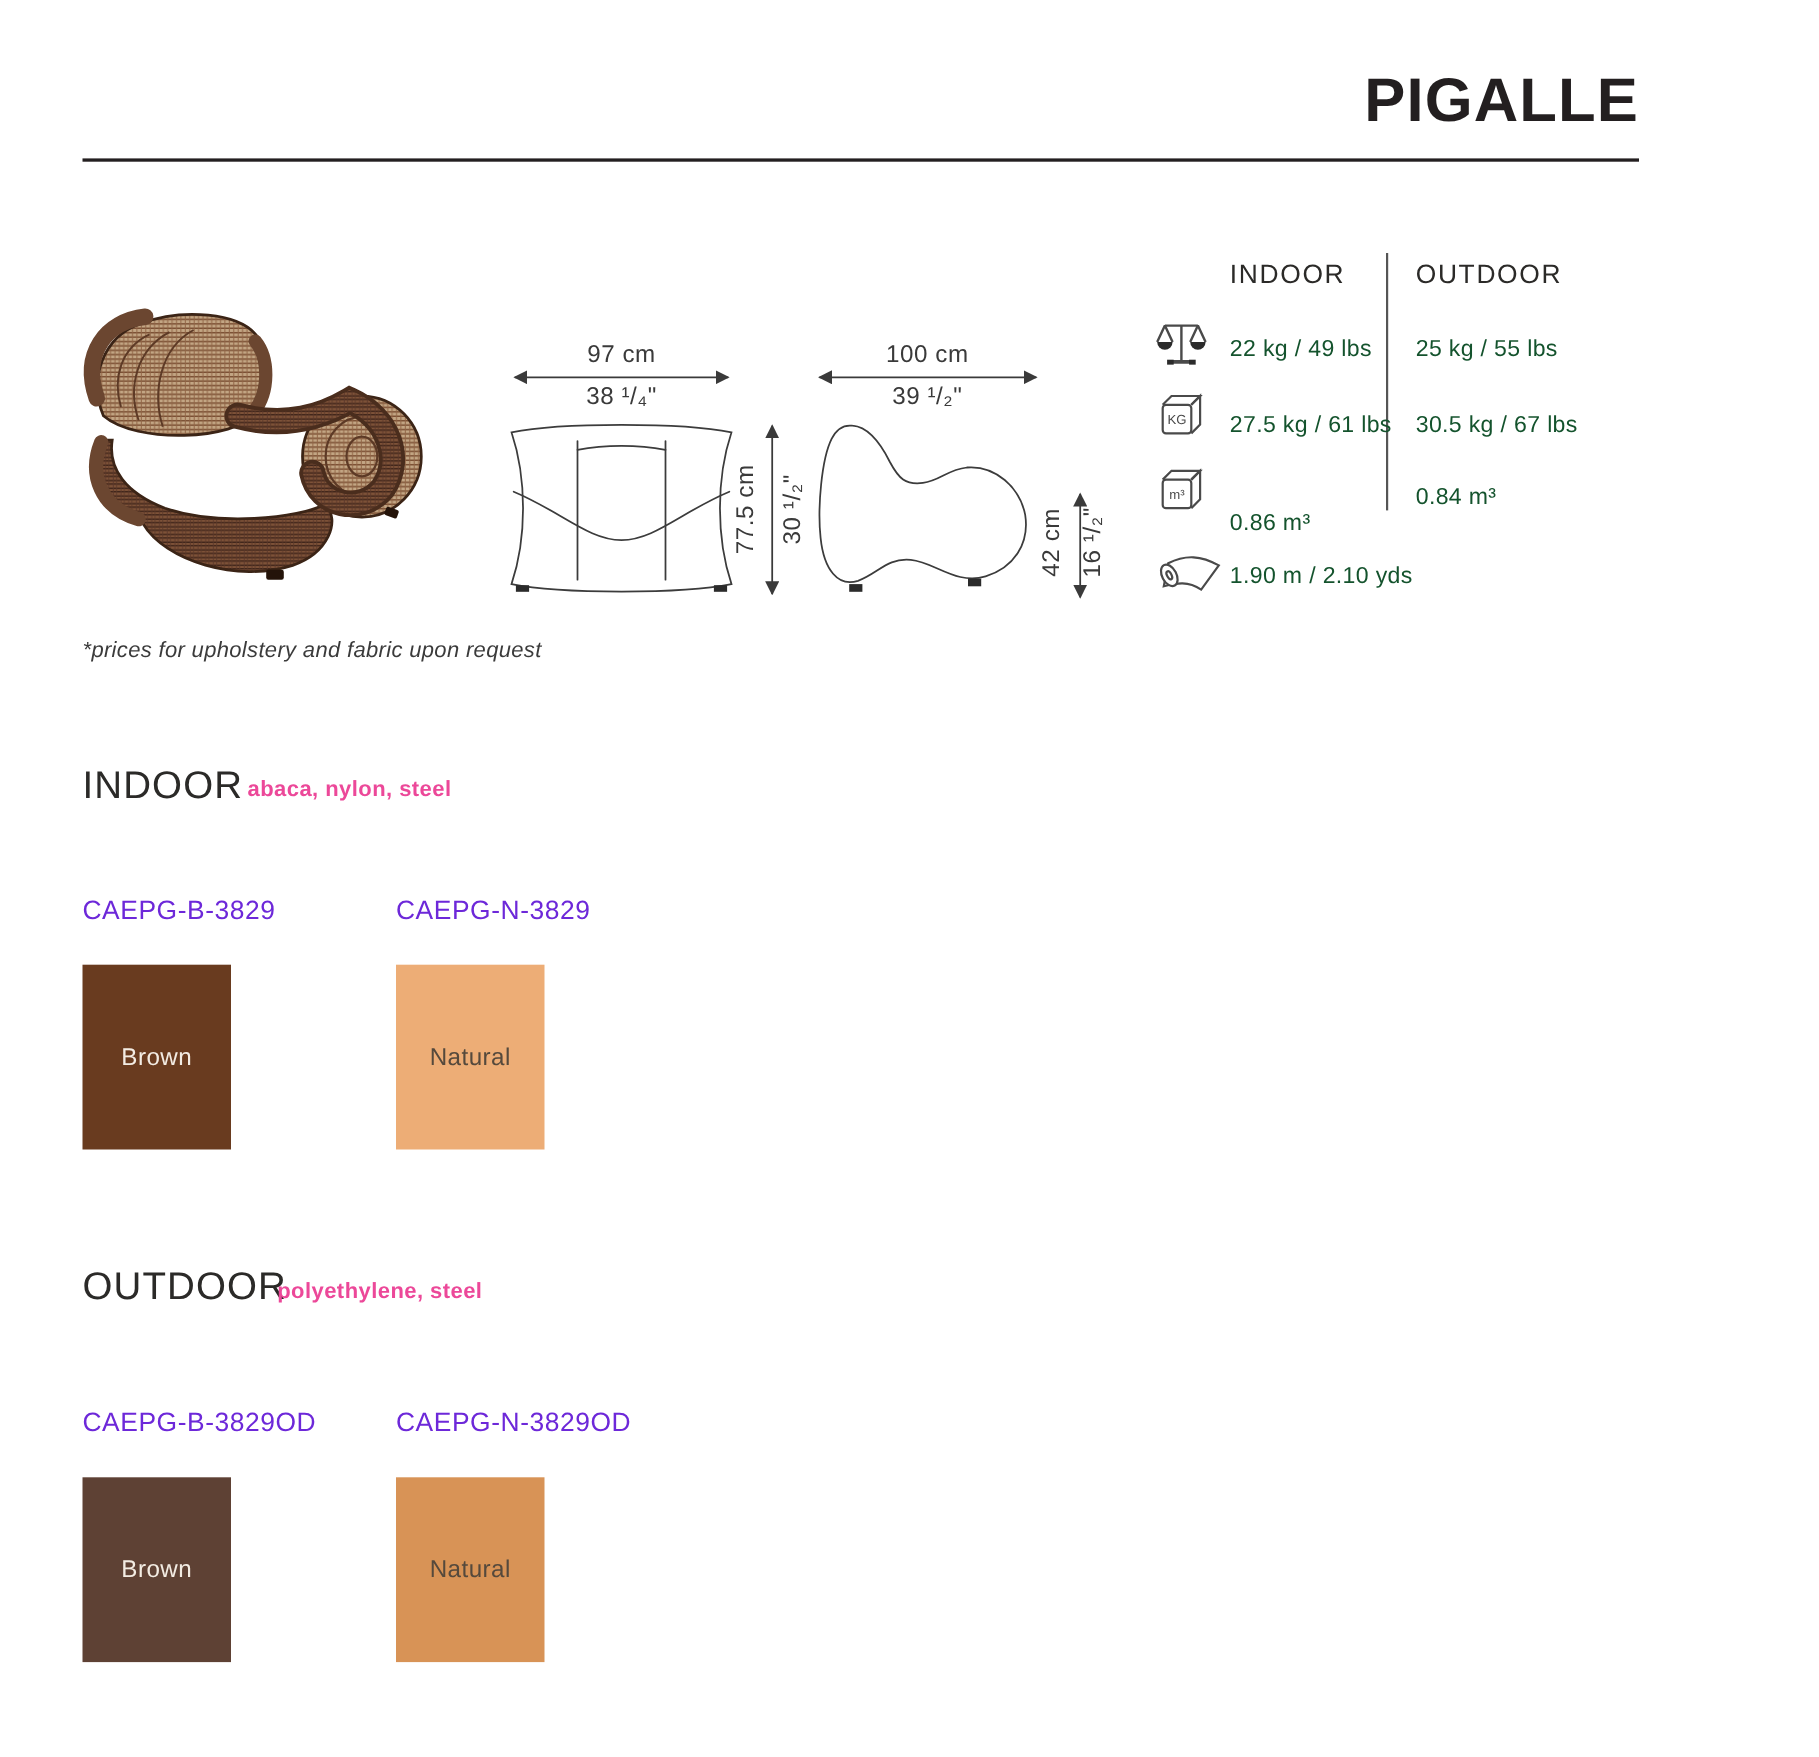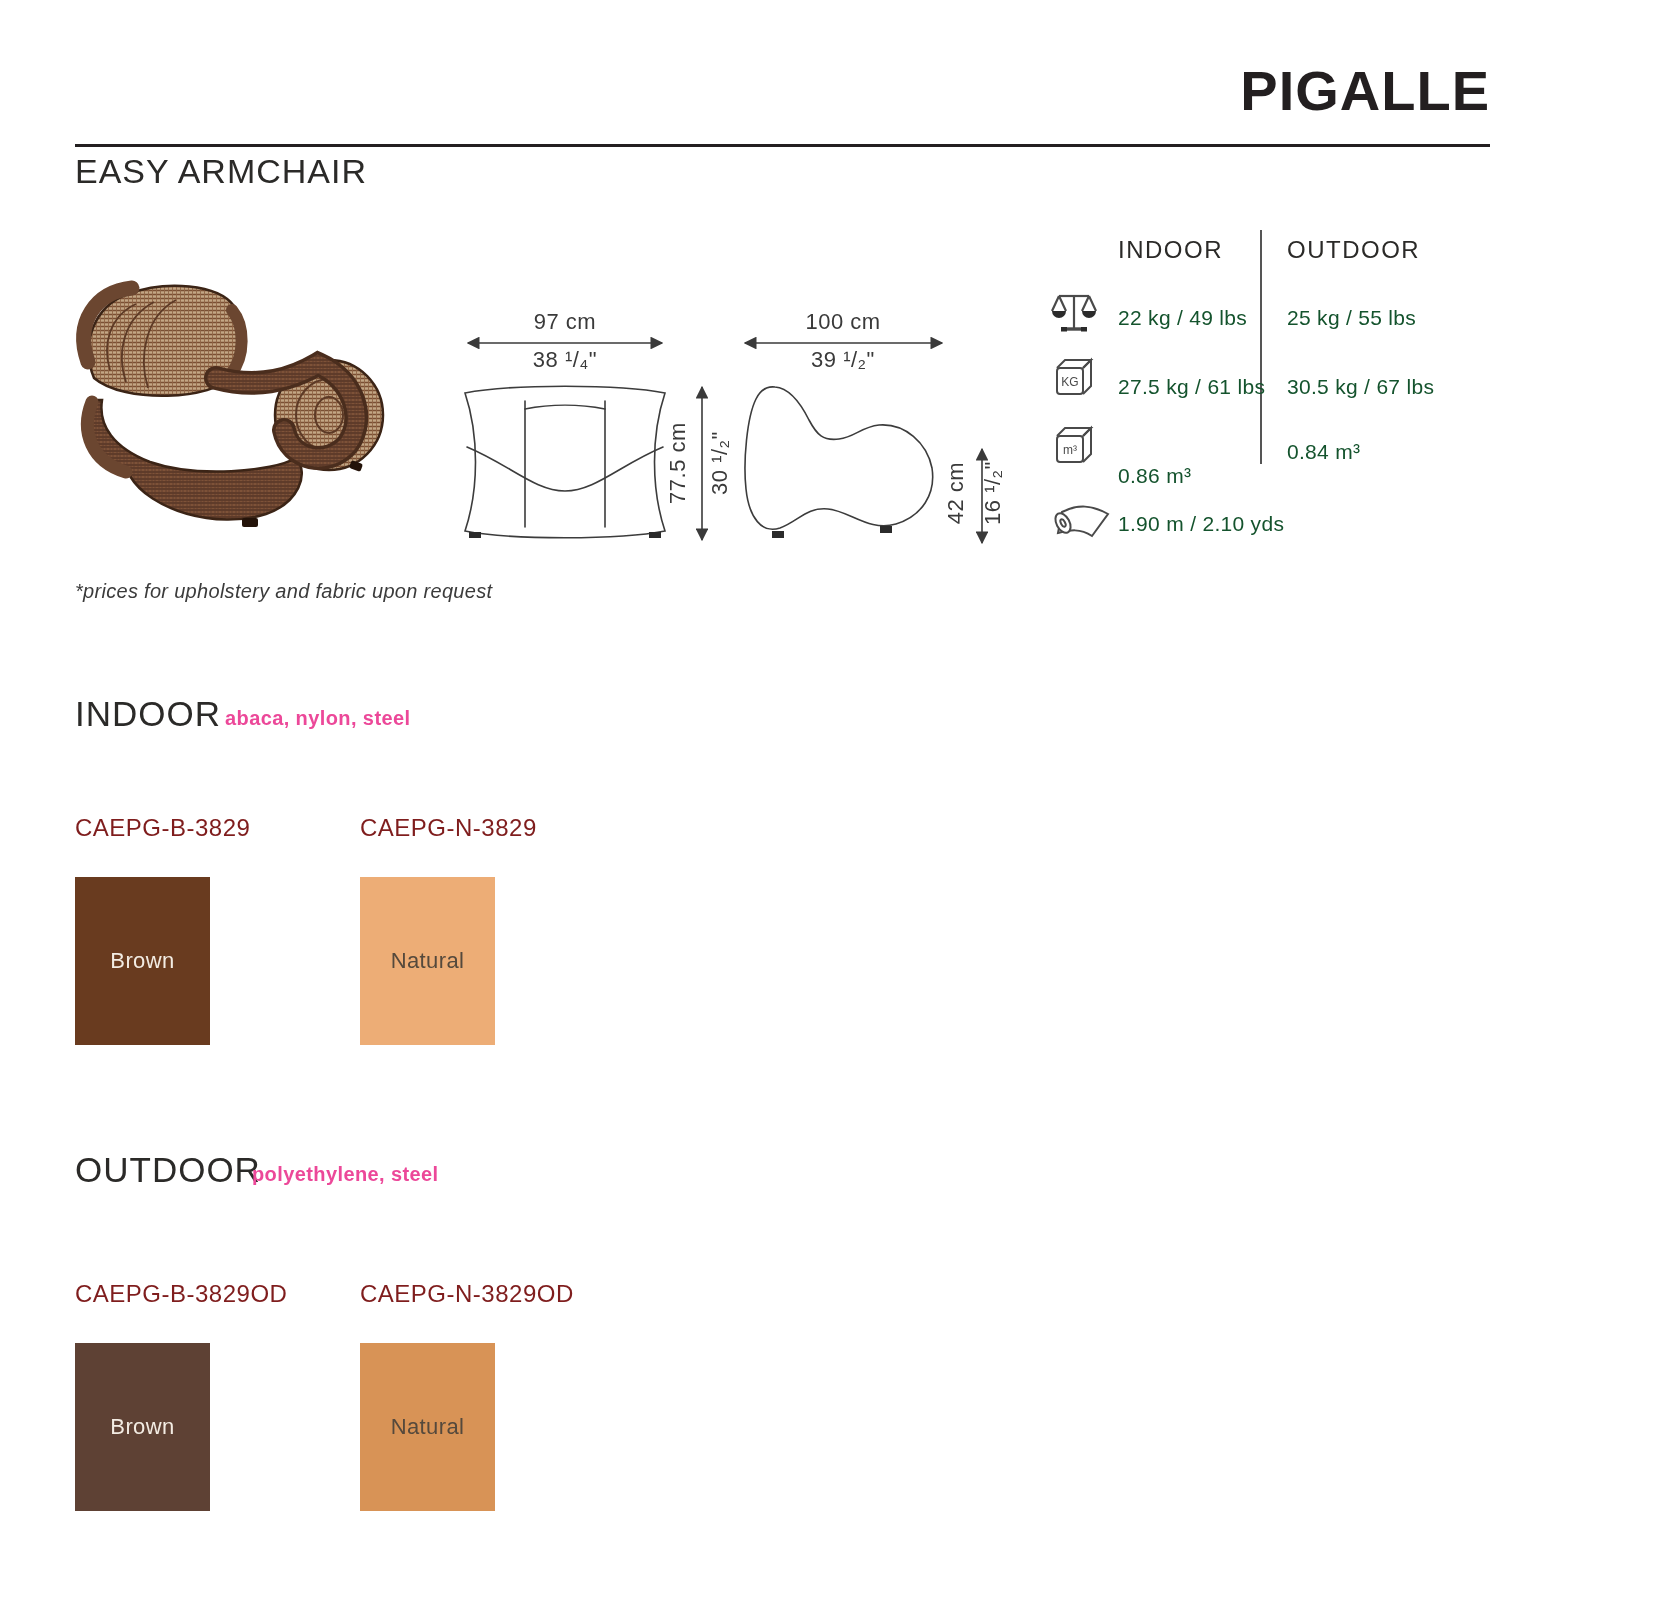--- a/index.html
+++ b/index.html
@@ -22,35 +22,34 @@
   .spec-head.indoor{left:1118px;}
   .spec-head.outdoor{left:1287px;}
   .spec-divider{left:1260px;top:230px;width:1.5px;height:234px;background:#555;}
   .spec-icon{left:1050px;}
   .spec-val{font-size:21px;color:#14532d;letter-spacing:0.3px;white-space:nowrap;}
   .spec-val.c1{left:1118px;}
   .spec-val.c2{left:1287px;}
   .note{top:580px;left:75px;font-style:italic;font-size:20px;color:#3b3b3b;letter-spacing:0.3px;}
   .section-title{left:75px;font-size:35px;letter-spacing:1px;color:#2b2a28;}
   .section-materials{font-size:20px;color:#ec4899;letter-spacing:0.4px;font-weight:bold;}
-  .swatch-code{font-size:24px;color:#7f1d1d;letter-spacing:0.5px;}
+  .swatch-code{font-size:24px;color:#6d28d9;letter-spacing:0.5px;}
   .swatch{
     width:135px;height:168px;display:flex;align-items:center;justify-content:center;
   }
   .swatch-label{font-size:22px;letter-spacing:0.4px;}
   svg{display:block;}
 </style>
 </head>
 <body>
 
 <div class="page">
 
   <div class="abs brand">PIGALLE</div>
   <div class="abs rule"></div>
-  <div class="abs product">EASY ARMCHAIR</div>
 
   <svg class="abs chair-photo" width="330" height="300" viewBox="0 0 330 300">
     <defs>
       <pattern id="wvL" width="8" height="8" patternUnits="userSpaceOnUse">
         <rect width="8" height="8" fill="#c3a684"></rect>
         <path d="M0 2.5 H8 M0 6.5 H8" stroke="#7a4f33" stroke-width="1.3" fill="none"></path>
         <path d="M2.5 0 V8 M6.5 0 V8" stroke="#916546" stroke-width="0.9" fill="none"></path>
       </pattern>
       <pattern id="wvD" width="7" height="7" patternUnits="userSpaceOnUse">
         <rect width="7" height="7" fill="#7e5238"></rect>

